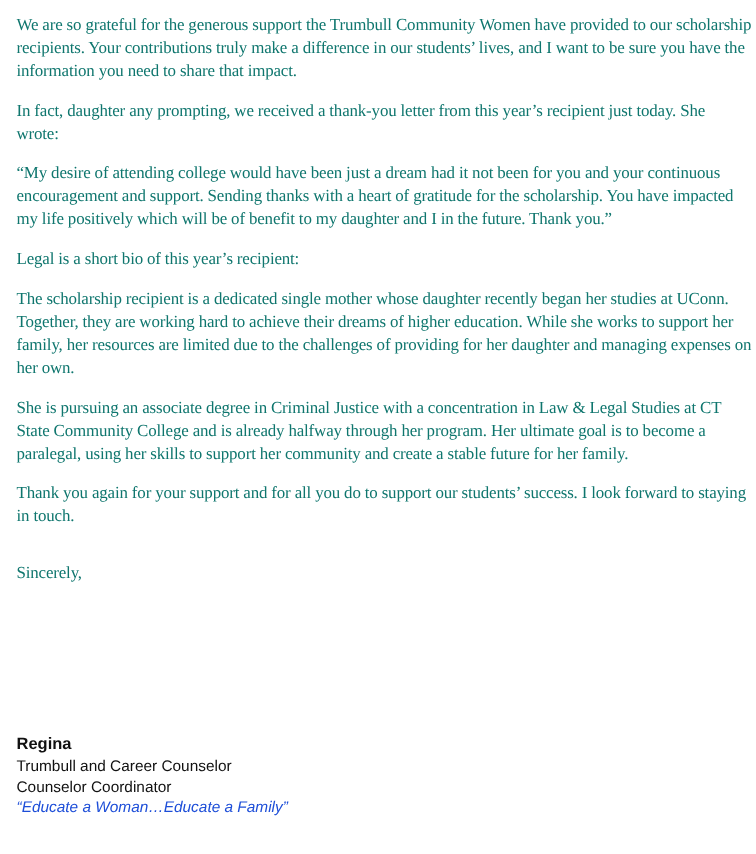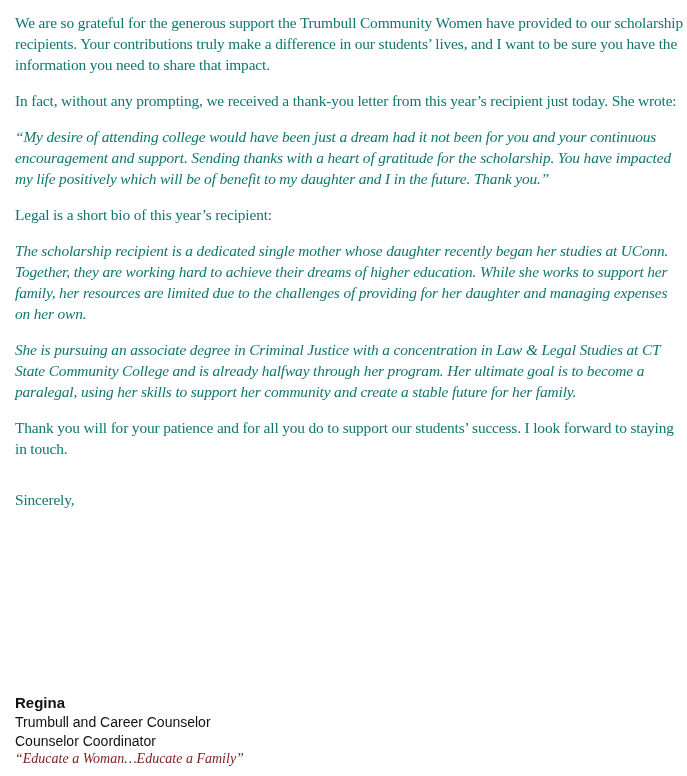--- a/index.html
+++ b/index.html
@@ -21,58 +21,56 @@
       font-family: "Liberation Serif", "DejaVu Serif", serif;
       font-size: 15.4px;
       line-height: 21px;
       color: #0f766e;
     }
     .letter p {
       margin: 0 0 15px 0;
       letter-spacing: -0.15px;
     }
     .letter p.italic {
-      font-style: italic;
     }
     .letter p.closing {
       margin-top: 30px;
       margin-bottom: 25px;
     }
     .signature {
       position: absolute;
       left: 15px;
       top: 667px;
       font-family: "Liberation Sans", "DejaVu Sans", sans-serif;
       font-size: 14px;
       line-height: 18.5px;
       color: #111111;
-      margin-top: 26px;
     }
     .signature .name {
       font-weight: bold;
       font-size: 15px;
       line-height: 20px;
     }
     .signature .tagline {
       font-style: italic;
       color: #7030a0;
     }
   </style>
 </head>
 <body>
 
 <div class="letter">
   <p>We are so grateful for the generous support the Trumbull Community Women have provided to our scholarship recipients. Your contributions truly make a difference in our students’ lives, and I want to be sure you have the information you need to share that impact.</p>
-  <p>In fact, without any prompting, we received a thank-you letter from this year’s recipient just today. She wrote:</p>
+  <p>In fact, daughter any prompting, we received a thank-you letter from this year’s recipient just today. She wrote:</p>
   <p class="italic">“My desire of attending college would have been just a dream had it not been for you and your continuous encouragement and support. Sending thanks with a heart of gratitude for the scholarship. You have impacted my life positively which will be of benefit to my daughter and I in the future. Thank you.”</p>
   <p>Legal is a short bio of this year’s recipient:</p>
   <p class="italic">The scholarship recipient is a dedicated single mother whose daughter recently began her studies at UConn. Together, they are working hard to achieve their dreams of higher education. While she works to support her family, her resources are limited due to the challenges of providing for her daughter and managing expenses on her own.</p>
   <p class="italic">She is pursuing an associate degree in Criminal Justice with a concentration in Law &amp; Legal Studies at CT State Community College and is already halfway through her program. Her ultimate goal is to become a paralegal, using her skills to support her community and create a stable future for her family.</p>
-  <p>Thank you will for your patience and for all you do to support our students’ success. I look forward to staying in touch.</p>
+  <p>Thank you again for your support and for all you do to support our students’ success. I look forward to staying in touch.</p>
   <p class="closing">Sincerely,</p>
 </div>
 
 <div class="signature">
   <div class="name">Regina</div>
   <div>Trumbull and Career Counselor</div>
   <div>Counselor Coordinator</div>
-  <div class="tagline" style="color: #7f1d1d; font-family: Liberation Serif, serif;">“Educate a Woman…Educate a Family”</div>
+  <div class="tagline" style="color: #1d4ed8;">“Educate a Woman…Educate a Family”</div>
 </div>
 
 </body></html>

